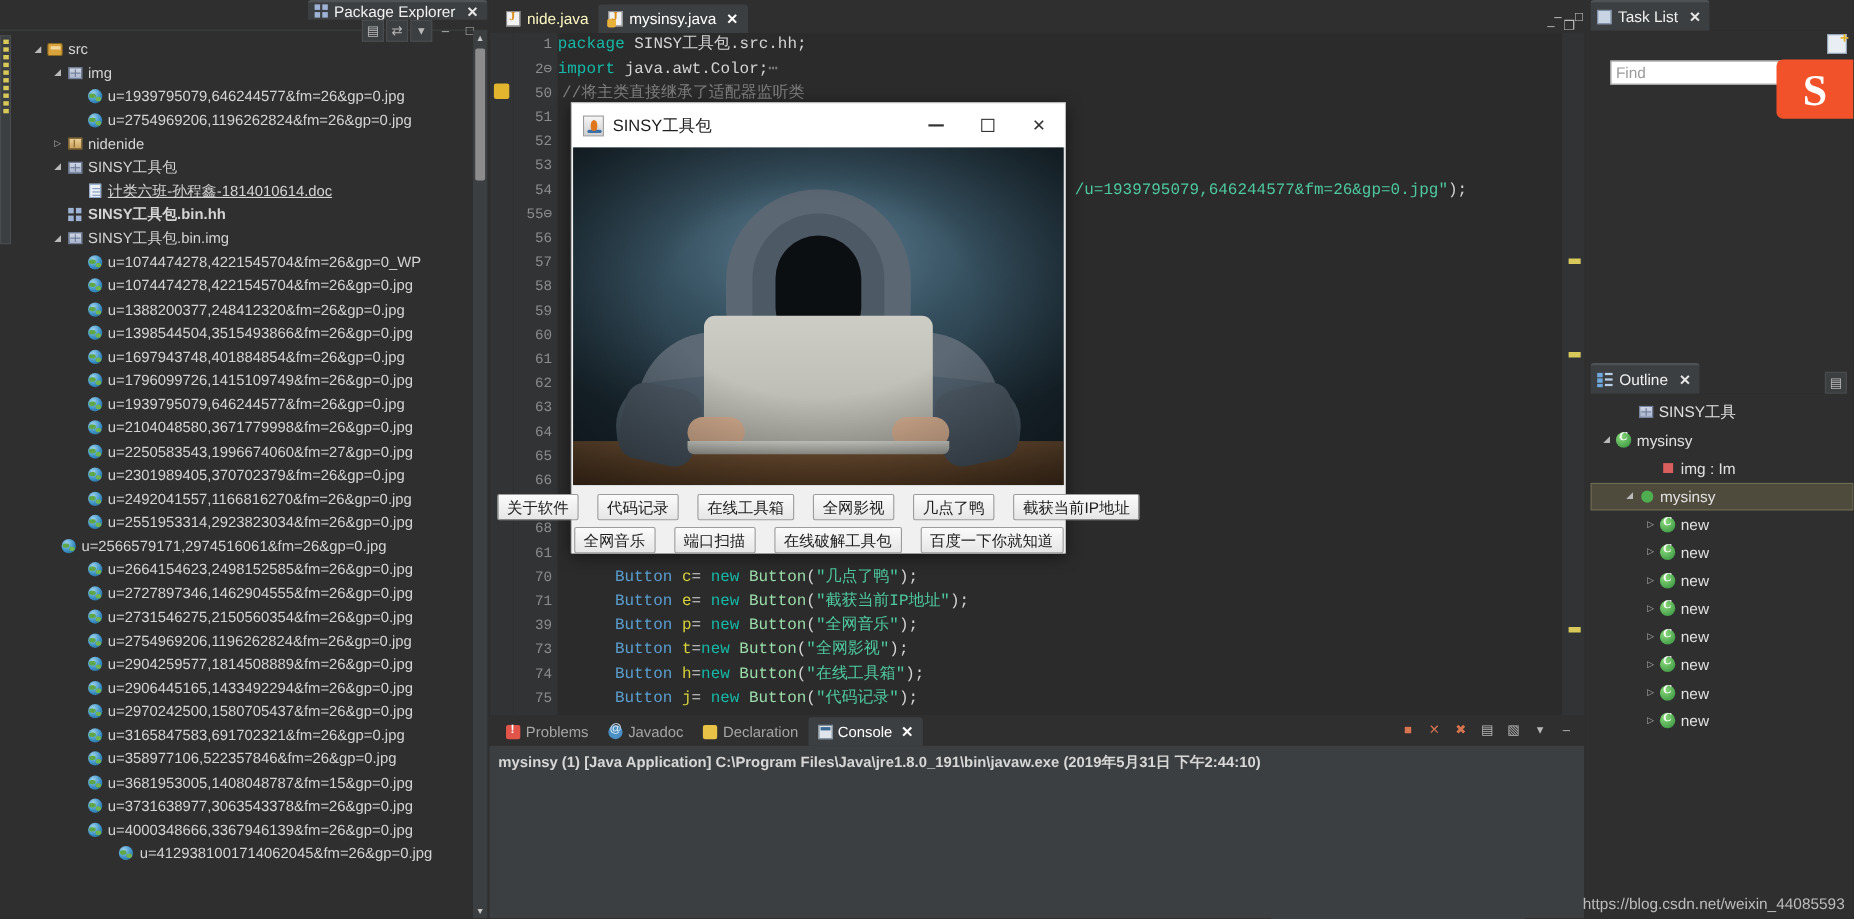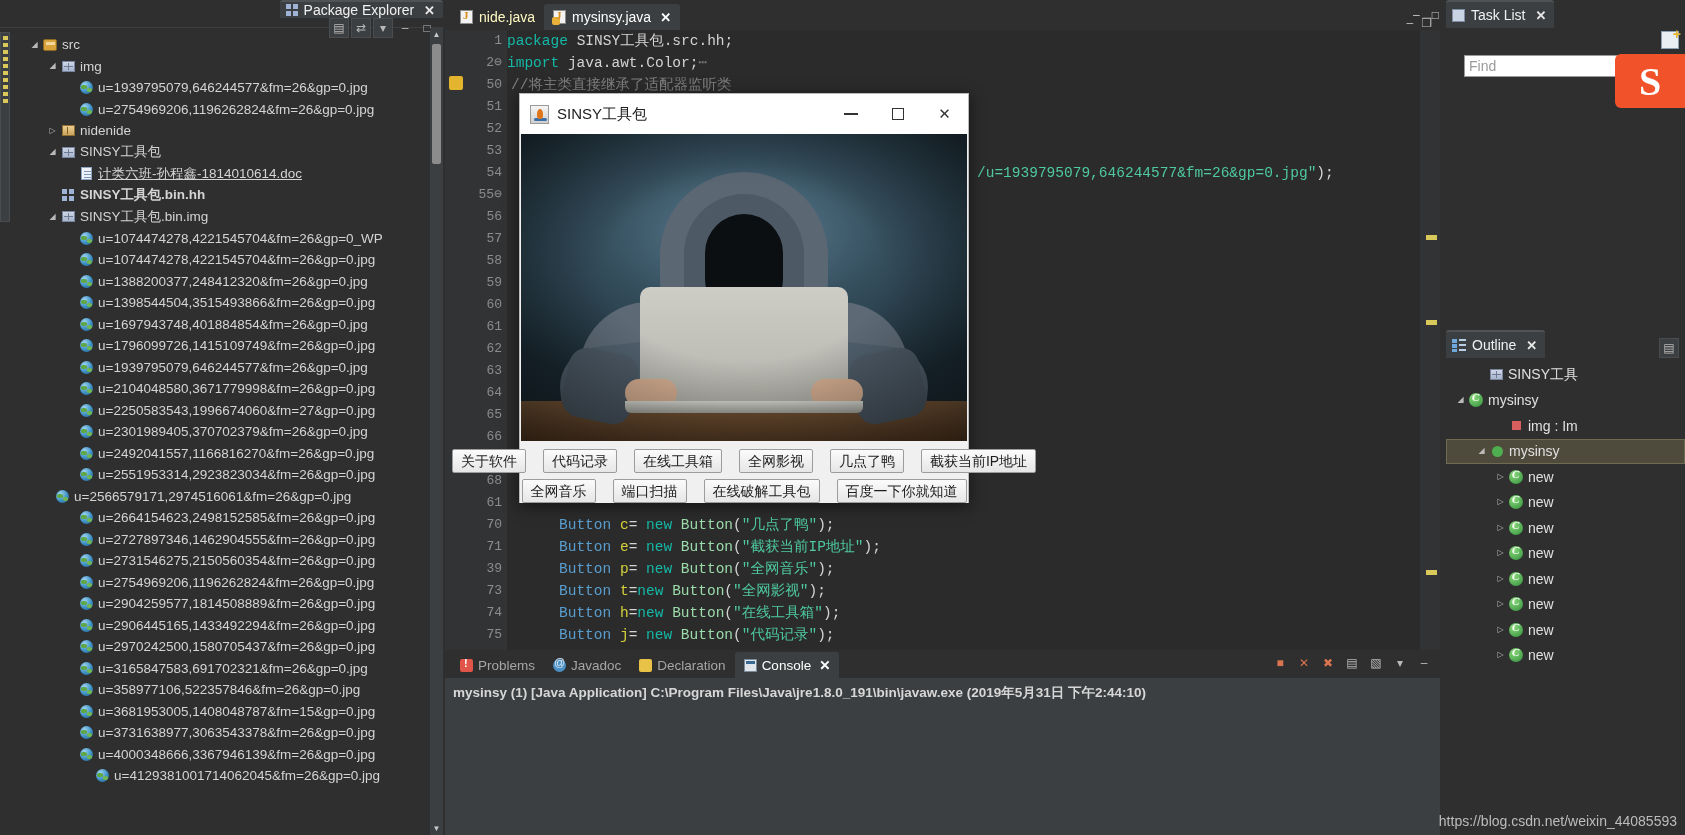--- a/index.html
+++ b/index.html
@@ -712,21 +712,21 @@
           </span>
           <span class="lbl">u=3731638977,3063543378&amp;fm=26&amp;gp=0.jpg</span>
         </div>
         <div class="trow" style="padding-left: 64px;">
           <span class="arrow none"></span>
           <span class="ico">
             <i class="ic-globe"></i>
           </span>
           <span class="lbl">u=4000348666,3367946139&amp;fm=26&amp;gp=0.jpg</span>
         </div>
-        <div class="trow" style="padding-left: 80px;">
+        <div class="trow" style="padding-left: 56px; justify-content: center;">
           <span class="arrow none"></span>
           <span class="ico">
             <i class="ic-globe"></i>
           </span>
           <span class="lbl">u=4129381001714062045&amp;fm=26&amp;gp=0.jpg</span>
         </div>
       </div>
 
     <div class="vscroll">
       <div class="up">▲</div>

